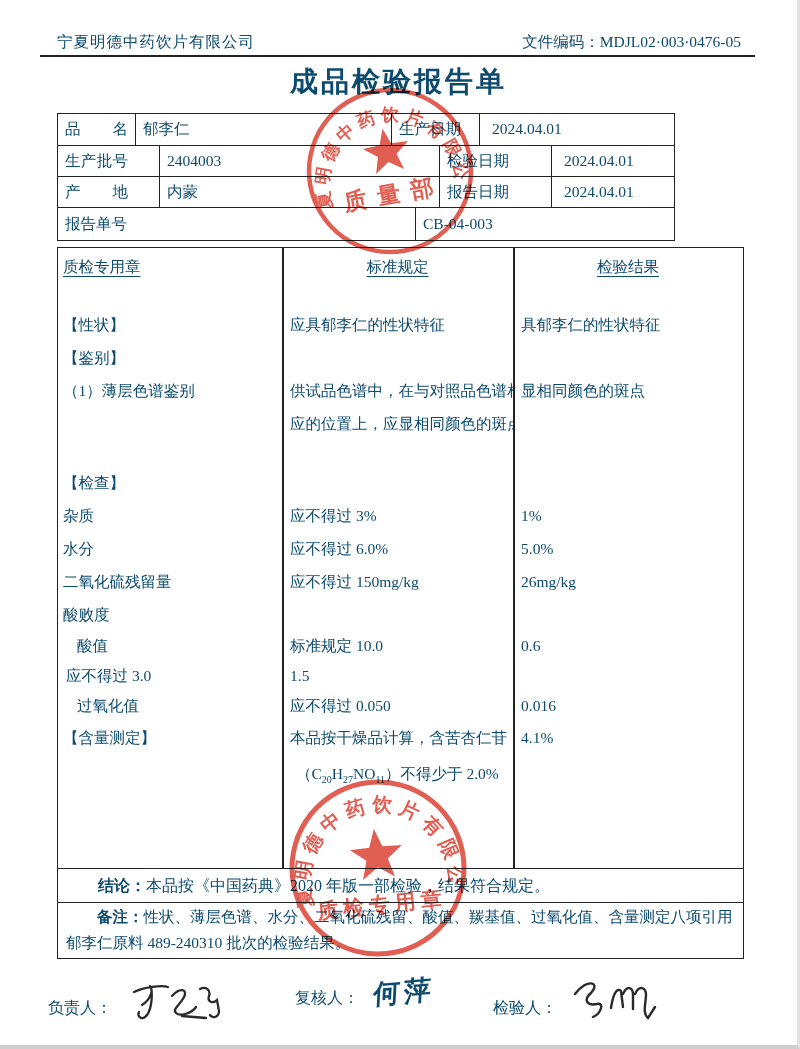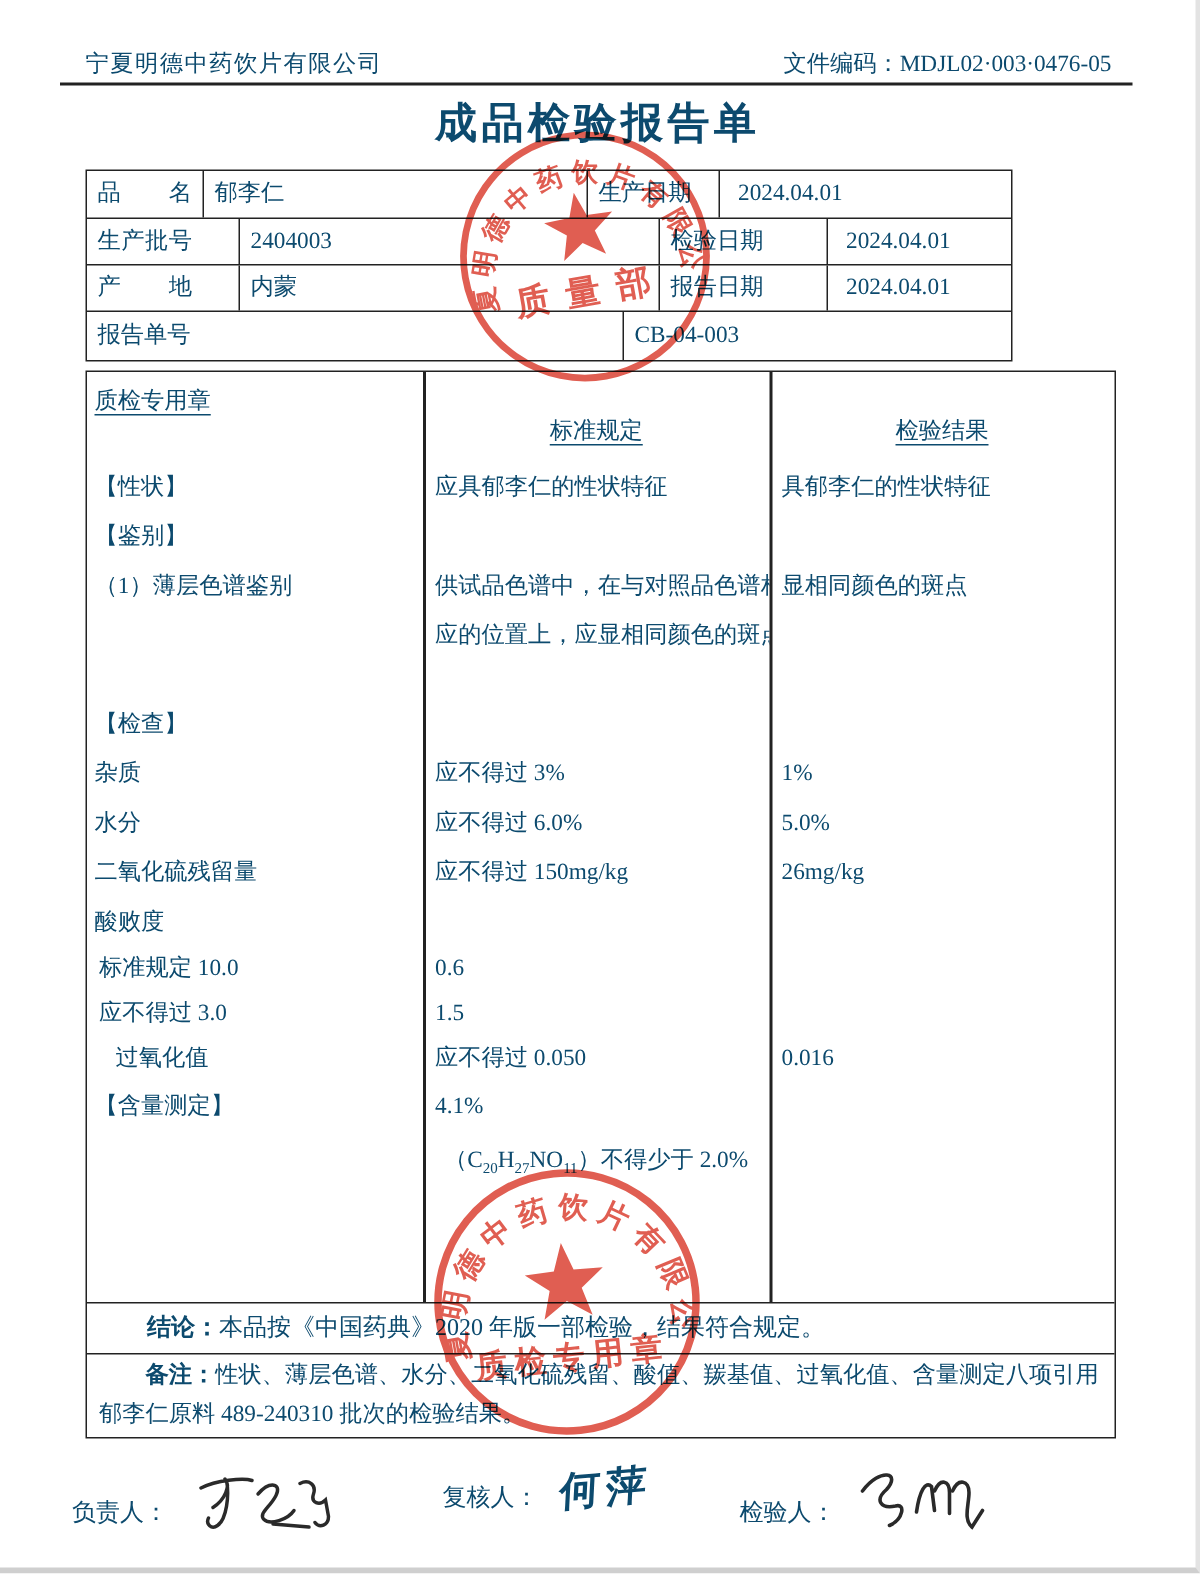--- a/index.html
+++ b/index.html
@@ -26,21 +26,21 @@
   .info-label { text-align:justify; text-align-last:justify; }
   .info-label-plain { text-align:left; }
   .info-date { padding-left:12px; }
   
   .doc-table { position:absolute; left:57px; top:247px; width:687px; border:1.5px solid #222; }
   .mt-body { position:relative; height:620px; overflow:hidden; }
   .mt-divider { position:absolute; top:0; bottom:0; width:1.5px; background:#222; }
   .mt-div-1 { left:224px; } .mt-div-2 { left:455px; }
   .mt-header { display:grid; grid-template-columns:224px 231px 1fr; height:42px; padding-top:9px; font-size:15.5px; }
   .mt-header .h1 { padding-left:5px; }
-  .mt-header .h2, .mt-header .h3 { text-align:center;margin-top:20px; }
+  .mt-header .h2, .mt-header .h3 { text-align:center; }
   .mt-header span { text-decoration:underline; text-underline-offset:4px; }
   .mt-row { display:grid; grid-template-columns:224px 231px 1fr; height:33px; line-height:33px; font-size:15.5px; }
   .mt-row.h30 { height:30px; line-height:30px; }
   .mt-row.mt-first { margin-top:18px; }
   .mt-row.mt-gap { margin-top:26px; }
   .mt-c1 { padding-left:5px; white-space:nowrap; overflow:hidden; }
   .mt-c1.ind { padding-left:19px; }
   .mt-c2 { padding-left:8px; white-space:nowrap; overflow:hidden; }
   .mt-c3 { padding-left:8px; white-space:nowrap; overflow:hidden; }
   .mt-formula { height:40px; line-height:40px; }
@@ -148,34 +148,36 @@
         <div class="mt-c1">二氧化硫残留量</div>
         <div class="mt-c2">应不得过 150mg/kg</div>
         <div class="mt-c3">26mg/kg</div>
       </div>
       <div class="mt-row">
         <div class="mt-c1">酸败度</div>
         <div class="mt-c2"></div>
         <div class="mt-c3"></div>
       </div>
       <div class="mt-row h30">
+        <div class="mt-c1 ind">酸值</div>
         <div class="mt-c2">标准规定 10.0</div>
         <div class="mt-c3">0.6</div>
       </div>
       <div class="mt-row h30">
         <div class="mt-c2">应不得过 3.0</div>
         <div class="mt-c3">1.5</div>
       </div>
       <div class="mt-row h30">
         <div class="mt-c1 ind">过氧化值</div>
         <div class="mt-c2">应不得过 0.050</div>
         <div class="mt-c3">0.016</div>
       </div>
       <div class="mt-row">
         <div class="mt-c1">【含量测定】</div>
+        <div class="mt-c2">本品按干燥品计算，含苦杏仁苷</div>
         <div class="mt-c3">4.1%</div>
       </div>
       <div class="mt-row mt-formula">
         <div class="mt-c1"></div>
         <div class="mt-c2"><span>（C</span><span class="sub">20</span><span>H</span><span class="sub">27</span><span>NO</span><span class="sub">11</span><span>）不得少于 2.0%</span></div>
         <div class="mt-c3"></div>
       </div>
     </div>
 
     <div class="concl-row">

